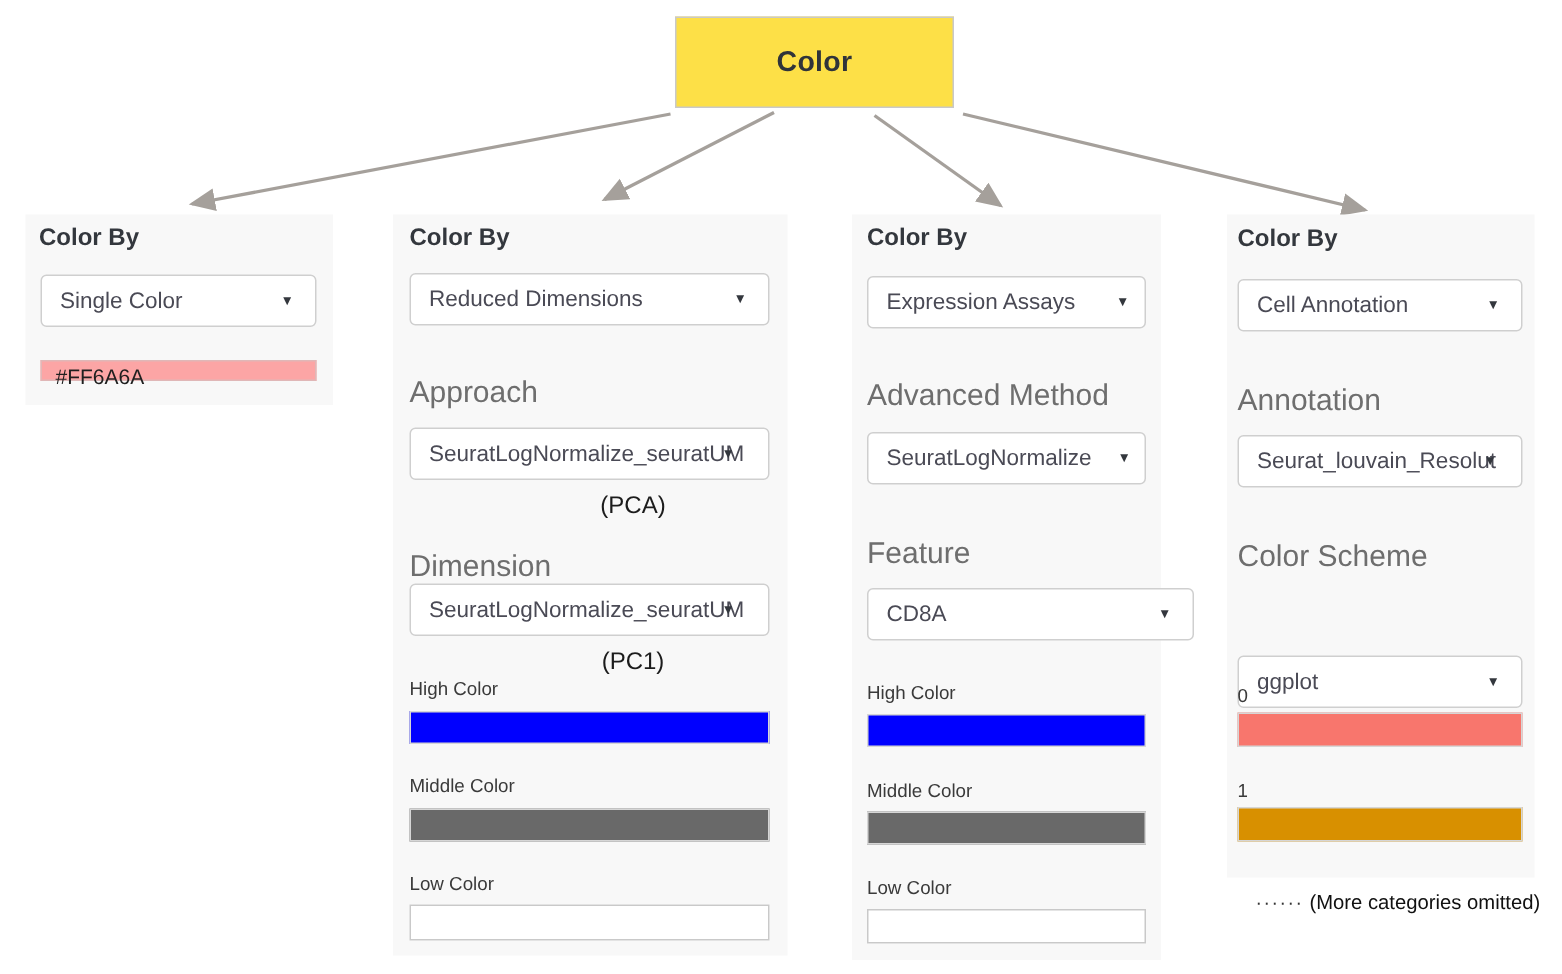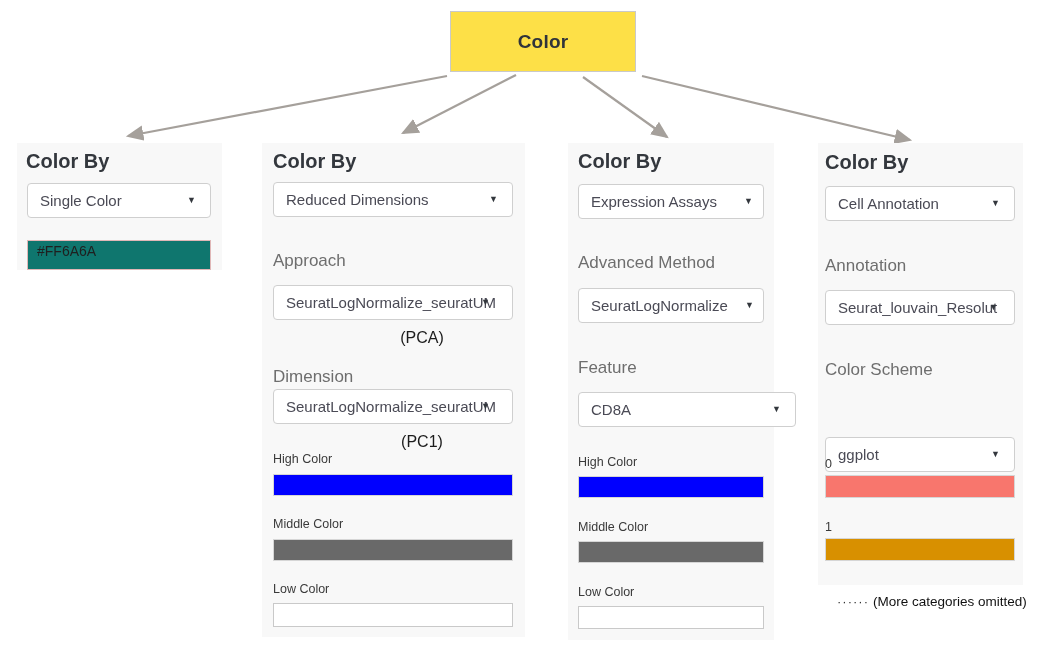--- a/index.html
+++ b/index.html
@@ -7,22 +7,22 @@
   .canvas{position:relative;width:1041px;height:649px;background:#fff;overflow:hidden;}
 
   .root-node{position:absolute;left:450px;top:11px;width:186px;height:61px;
     background:#fde047;border:1px solid #c9c9c9;box-sizing:border-box;
     display:flex;align-items:center;justify-content:center;}
   .root-node span{font-size:19px;font-weight:bold;color:#30343a;letter-spacing:.2px;}
 
   .arrows{position:absolute;left:0;top:0;width:1041px;height:649px;pointer-events:none;}
 
   .panel{position:absolute;background:#f8f8f8;box-sizing:border-box;}
-  .hdr{position:absolute;font-size:20px;font-weight:bold;color:#33373d;}
-  .lbl{position:absolute;font-size:17px;color:#6e6e6e;}
+  .hdr{position:absolute;font-size:16px;font-weight:bold;color:#33373d;}
+  .lbl{position:absolute;font-size:20px;color:#6e6e6e;}
   .small-lbl{position:absolute;font-size:12.5px;color:#3a3a3a;}
   .note{position:absolute;font-size:16px;color:#1c1c1c;text-align:center;}
 
   .dd{position:absolute;background:#ffffff;border:1px solid #cfcfcf;border-radius:4px;
     box-sizing:border-box;height:35px;line-height:33px;font-size:15px;color:#4a4a55;
     padding-left:12px;white-space:nowrap;overflow:hidden;cursor:pointer;}
   .caret{position:absolute;top:0;bottom:0;display:flex;align-items:center;
     font-size:9px;color:#33373d;line-height:1;}
 
   .bar{position:absolute;border:1px solid #d6d6d6;box-sizing:border-box;}
@@ -54,21 +54,21 @@
     <line x1="583" y1="77" x2="667" y2="137" stroke="#a5a09b" stroke-width="2.2" marker-end="url(#ah)"></line>
     <line x1="642" y1="76" x2="910" y2="140" stroke="#a5a09b" stroke-width="2.2" marker-end="url(#ah)"></line>
   </svg>
 
   <div class="panel" style="left:17px;top:143px;width:205px;height:127px;">
     <div class="hdr" style="left:9px;top:7px;">Color By</div>
     <div class="dd" style="left:10px;top:40px;width:184px;">
       <span>Single Color</span>
       <span class="caret" style="right:14px;">▼</span>
     </div>
-    <div class="swatch" style="left: 10px; top: 97px; width: 184px; height: 30px; background-color: #0f766e;">#FF6A6A</div>
+    <div class="swatch" style="left: 10px; top: 97px; width: 184px; height: 14px; background-color: #fca5a5;">#FF6A6A</div>
   </div>
 
   <div class="panel" style="left:262px;top:143px;width:263px;height:494px;">
     <div class="hdr" style="left:11px;top:7px;">Color By</div>
     <div class="dd" style="left:11px;top:39px;width:240px;">
       <span>Reduced Dimensions</span>
       <span class="caret" style="right:14px;">▼</span>
     </div>
     <div class="lbl" style="left:11px;top:108px;">Approach</div>
     <div class="dd" style="left:11px;top:142px;width:240px;padding-right:4px;">

